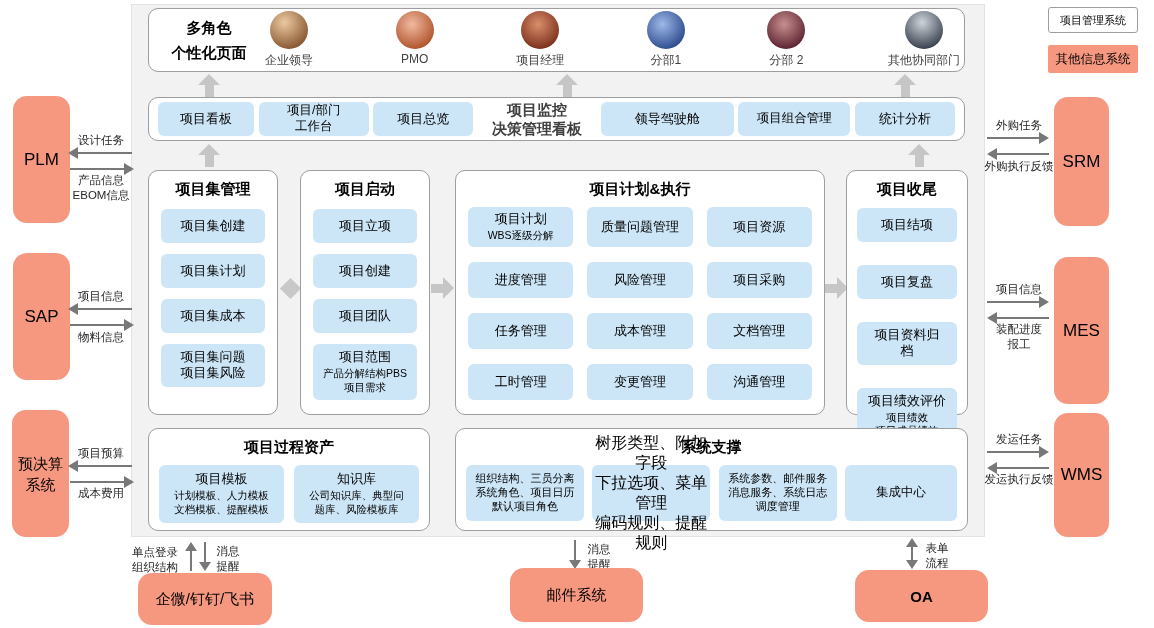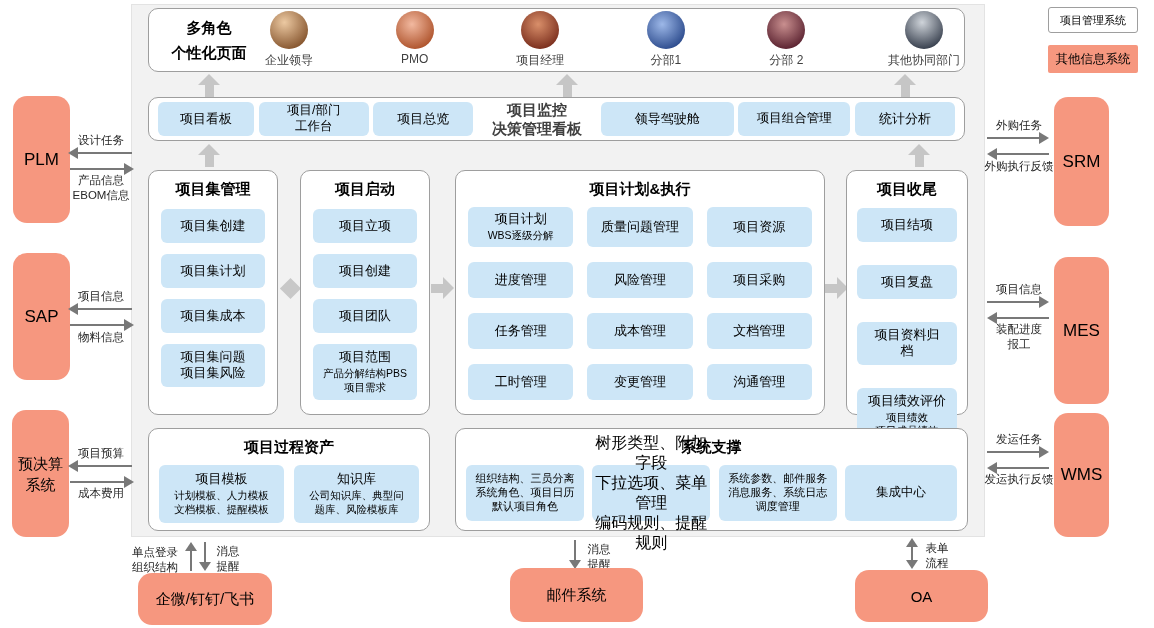--- a/index.html
+++ b/index.html
@@ -309,15 +309,15 @@
   <div class="salmon" style="left:138px;top:573px;width:134px;height:52px;font-size:15px;" data-bind="external_bottom.0.name">企微/钉钉/飞书</div>
 
   <div class="varrow down" style="left:574px;top:540px;height:26px;"></div>
   <div class="arrow-label" style="left:582px;top:542px;width:34px;" data-bind="external_bottom.1.down_label">消息
 提醒</div>
   <div class="salmon" style="left:510px;top:568px;width:133px;height:54px;font-size:15px;" data-bind="external_bottom.1.name">邮件系统</div>
 
   <div class="varrow up down" style="left:911px;top:541px;height:25px;"></div>
   <div class="arrow-label" style="left:920px;top:541px;width:34px;" data-bind="external_bottom.2.updown_label">表单
 流程</div>
-  <div class="salmon" style="left:855px;top:570px;width:133px;height:52px;font-size:15px;" data-bind="external_bottom.2.name">OA</div>
+  <div class="salmon" style="left:855px;top:570px;width:133px;height:52px;font-size:15px;font-weight:bold;" data-bind="external_bottom.2.name">OA</div>
 
 </div>
 
 </body></html>

